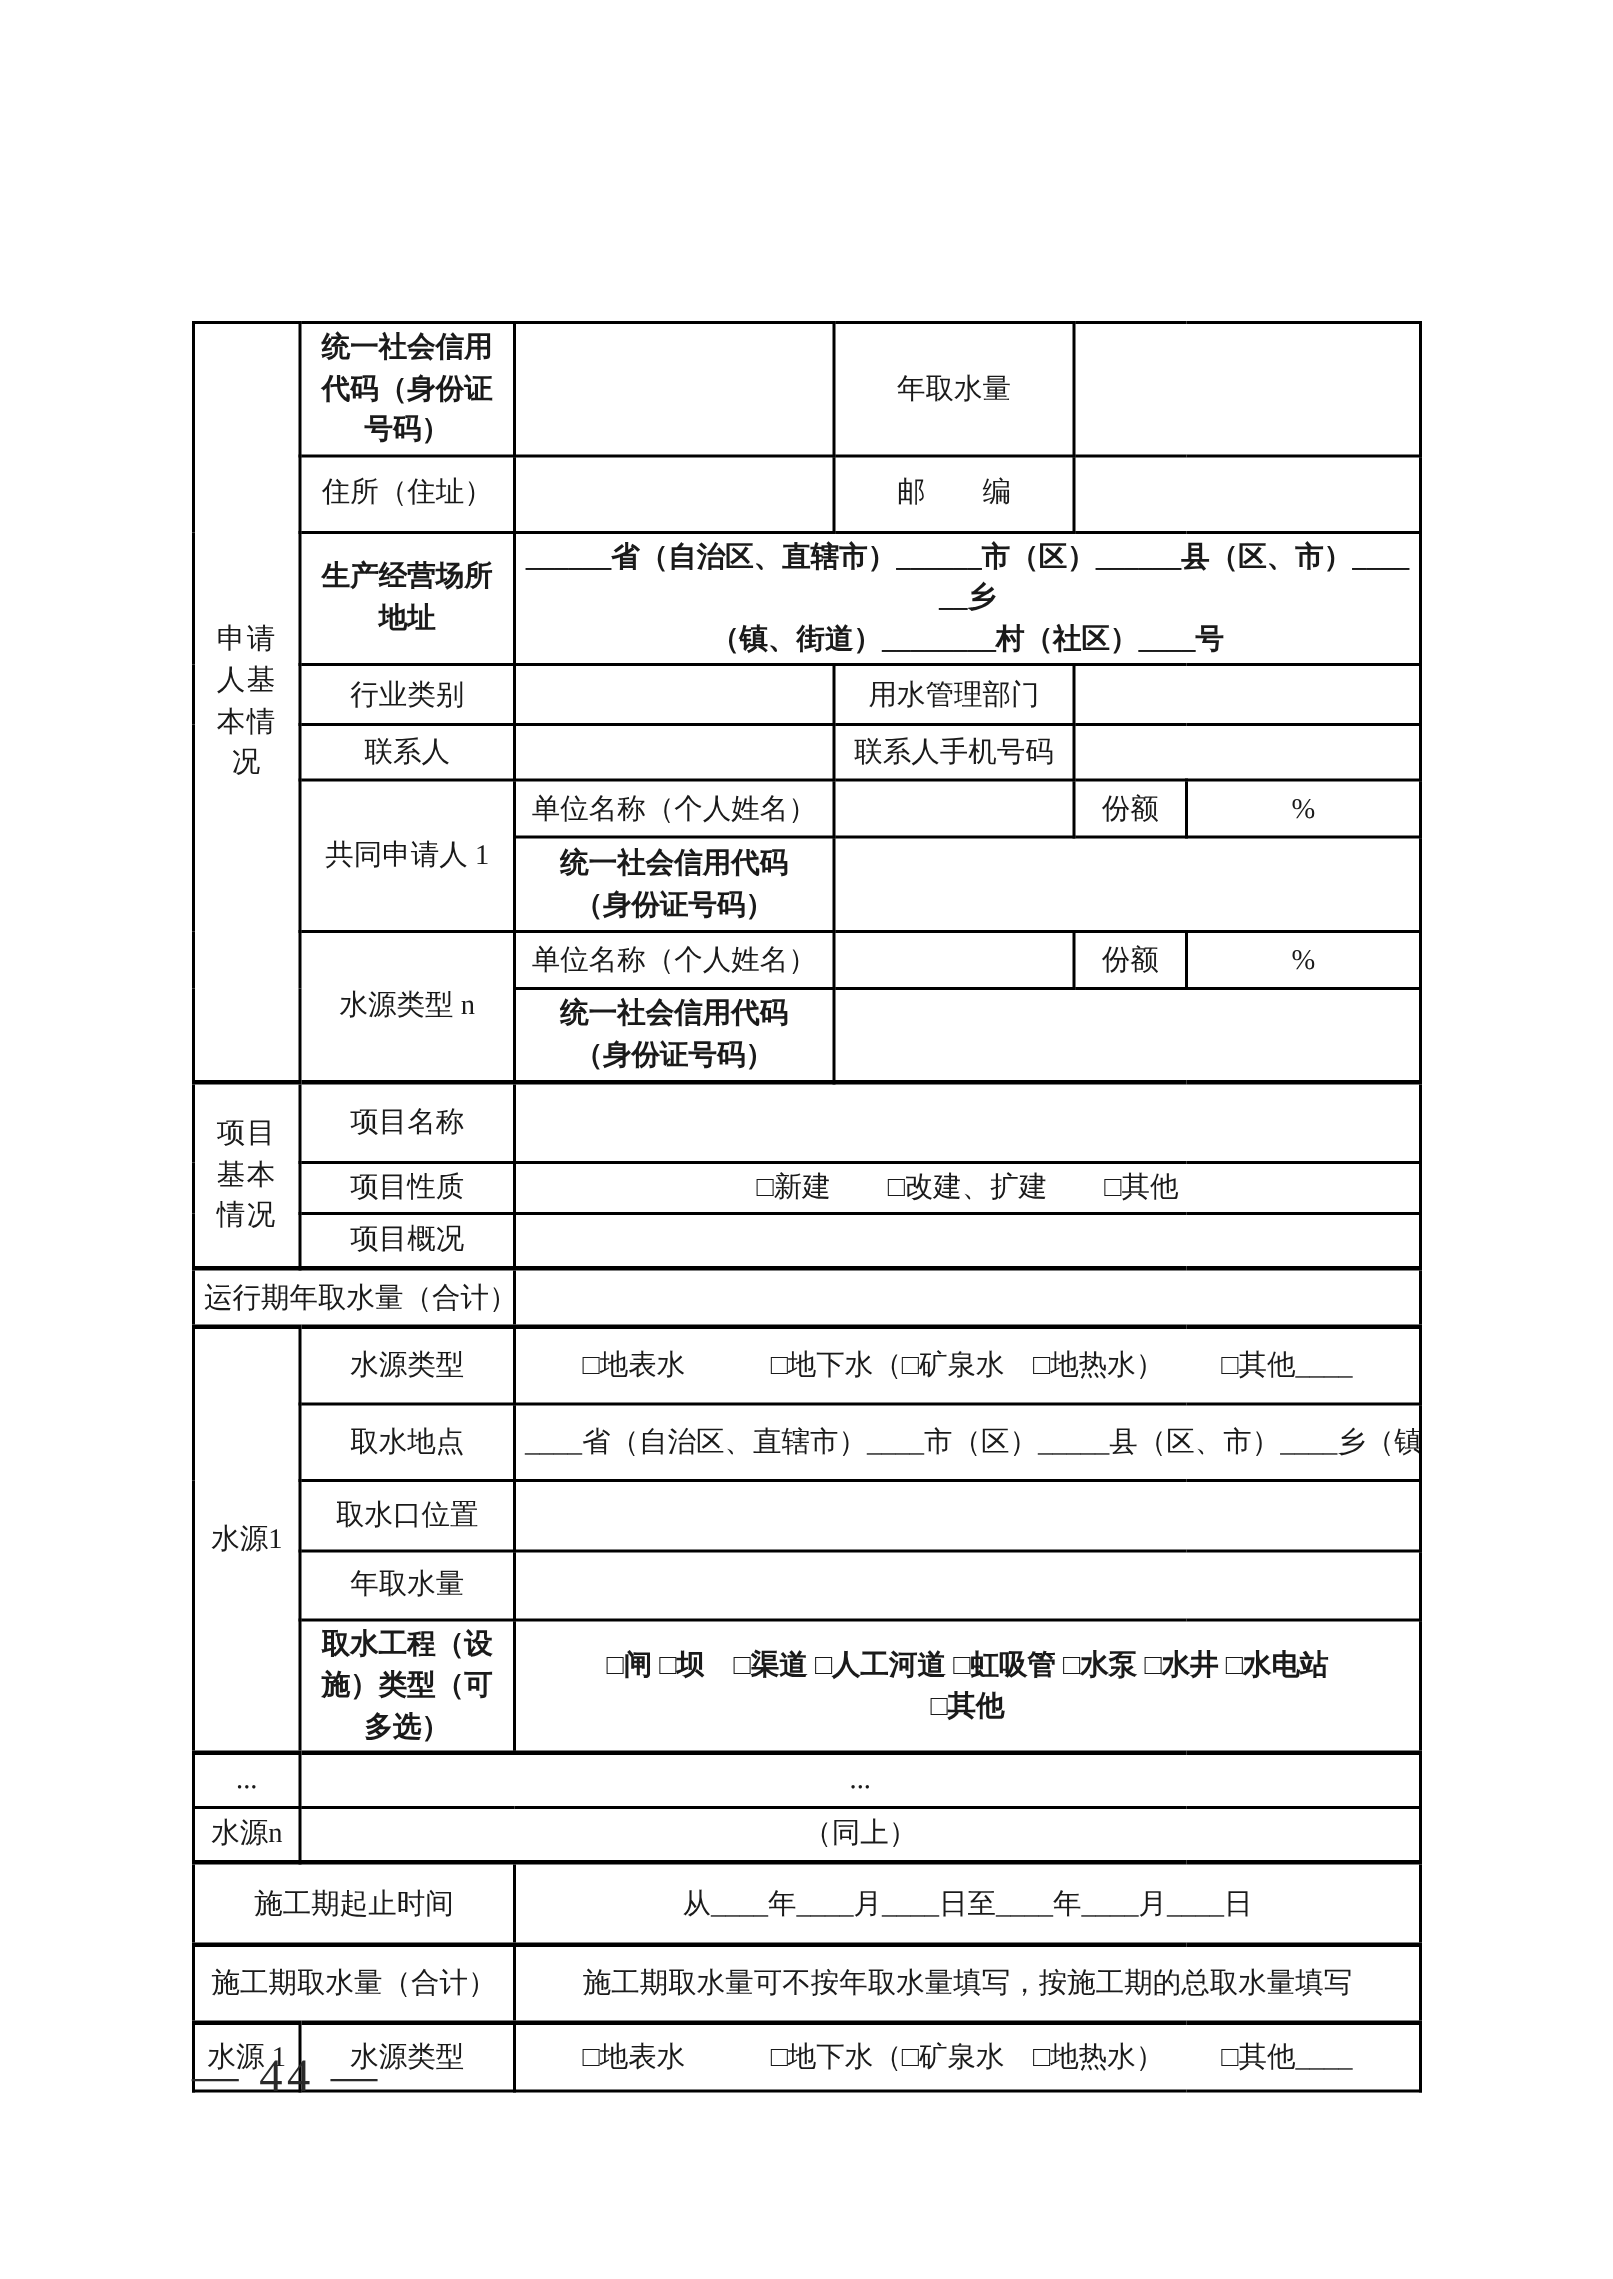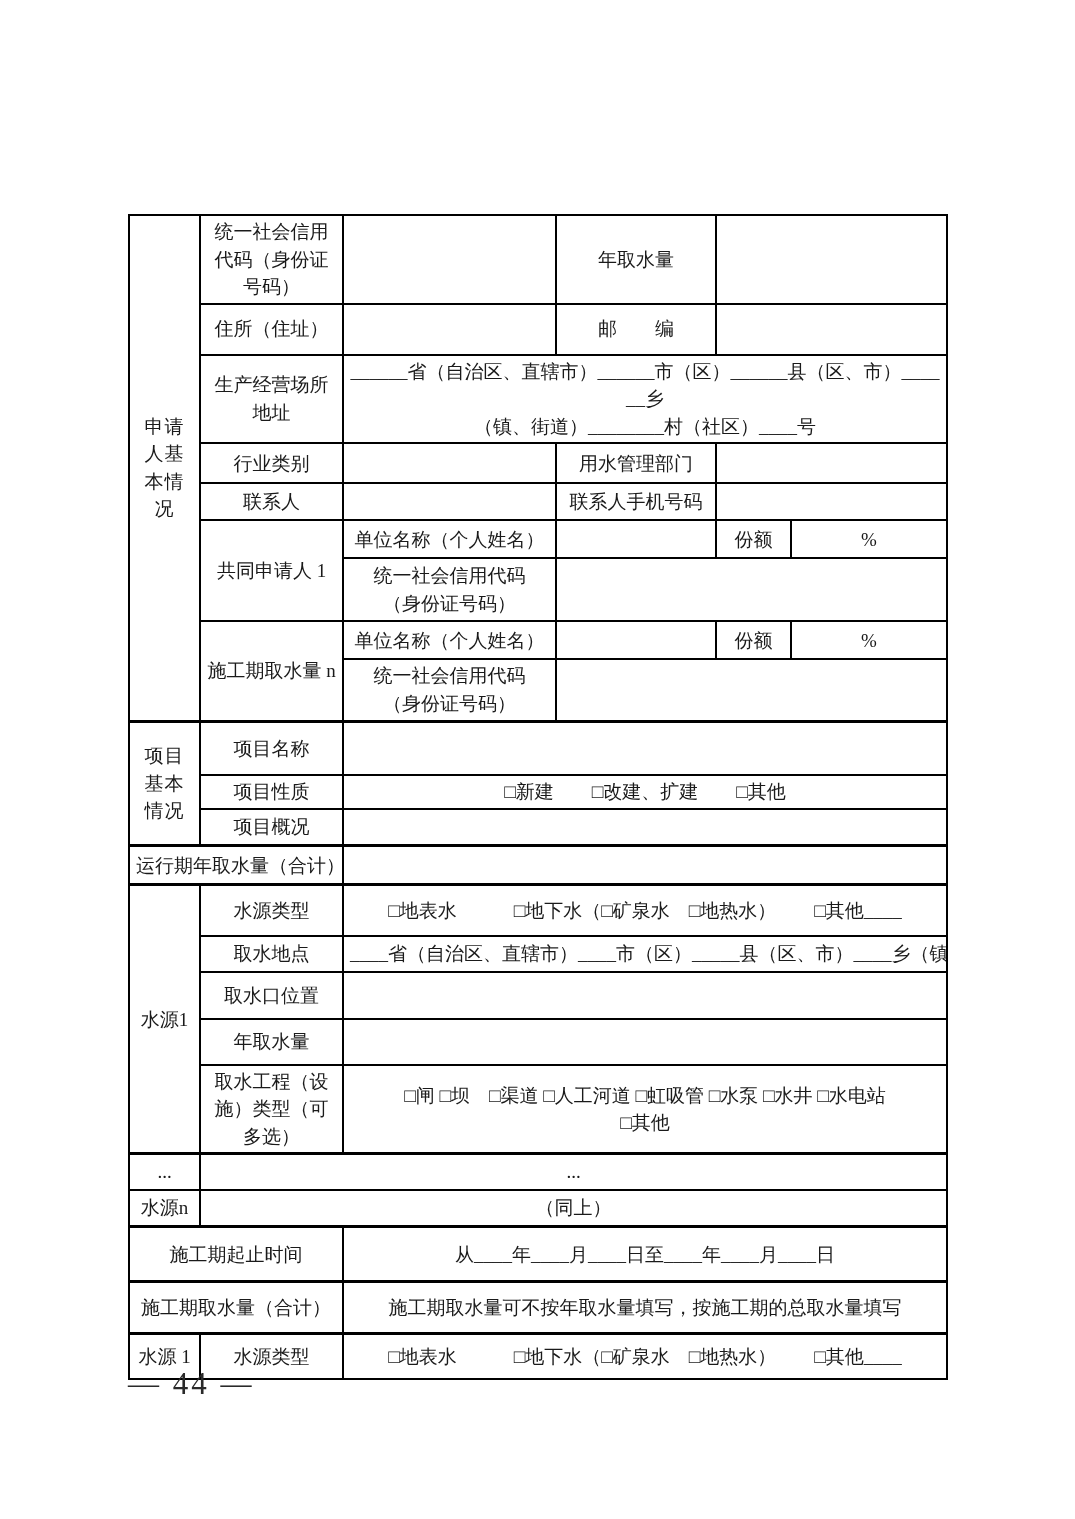--- a/index.html
+++ b/index.html
@@ -30,21 +30,21 @@
     line-height: 1.45;
     text-align: center;
     vertical-align: middle;
     padding: 2px 6px;
     overflow: hidden;
     word-break: break-all;
   }
   tr.sep td { border-top: 3px solid #000; }
   td.left   { text-align: left; }
   td.indent { padding-left: 14px; }
-  td.pre    { white-space: pre-line; }
+  td.pre    { white-space: pre-line; font-weight: bold; }
   td.nowrap { white-space: nowrap; padding-left: 2px; padding-right: 2px; }
   td.small  { font-size: 13px; white-space: nowrap; }
   td.pct    { text-align: right; padding-right: 14px; }
   td.vgroup { white-space: pre-line; letter-spacing: 1px; }
   .pagenum {
     position: absolute;
     left: 128px;
     top: 1366px;
     font-size: 31px;
     letter-spacing: 3px;
@@ -115,21 +115,21 @@
       <td>份额</td>
       <td class="pct">%</td>
     </tr>
     <tr style="height:63px">
       <td class="pre">统一社会信用代码
 （身份证号码）</td>
       <td colspan="3"></td>
     </tr>
 
     <tr style="height:38px">
-      <td rowspan="2">施工期取水量 n</td>
+      <td rowspan="2">水源类型 n</td>
       <td class="nowrap">单位名称（个人姓名）</td>
       <td></td>
       <td>份额</td>
       <td class="pct">%</td>
     </tr>
     <tr style="height:62px">
       <td class="pre">统一社会信用代码
 （身份证号码）</td>
       <td colspan="3"></td>
     </tr>
@@ -153,21 +153,21 @@
     <tr class="sep" style="height:39px">
       <td colspan="2" class="nowrap">运行期年取水量（合计）</td>
       <td colspan="4"></td>
     </tr>
 
     <tr class="sep" style="height:51px">
       <td rowspan="5">水源1</td>
       <td>水源类型</td>
       <td colspan="4" class="left indent nowrap">□地表水　　　□地下水（□矿泉水　□地热水）　　□其他____</td>
     </tr>
-    <tr style="height:36px">
+    <tr style="height:51px">
       <td>取水地点</td>
       <td colspan="4" class="left indent small">____省（自治区、直辖市）____市（区）_____县（区、市）____乡（镇、街道）____村（组）</td>
     </tr>
     <tr style="height:47px">
       <td>取水口位置</td>
       <td colspan="4"></td>
     </tr>
     <tr style="height:46px">
       <td>年取水量</td>
       <td colspan="4"></td>

